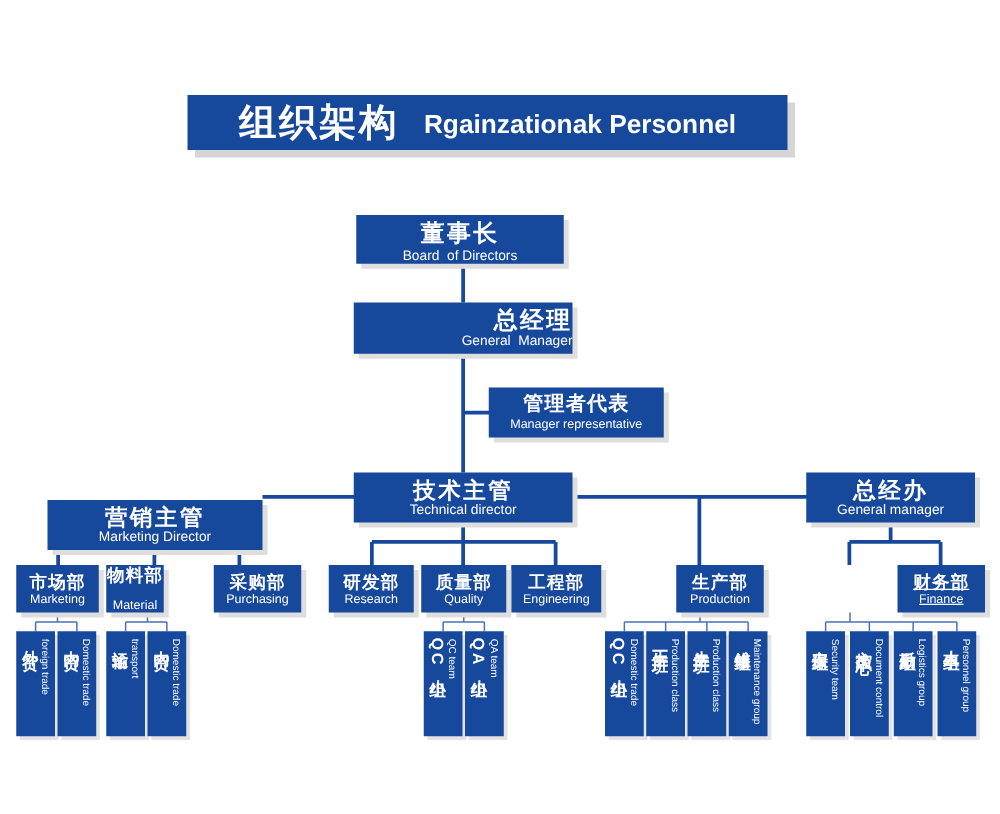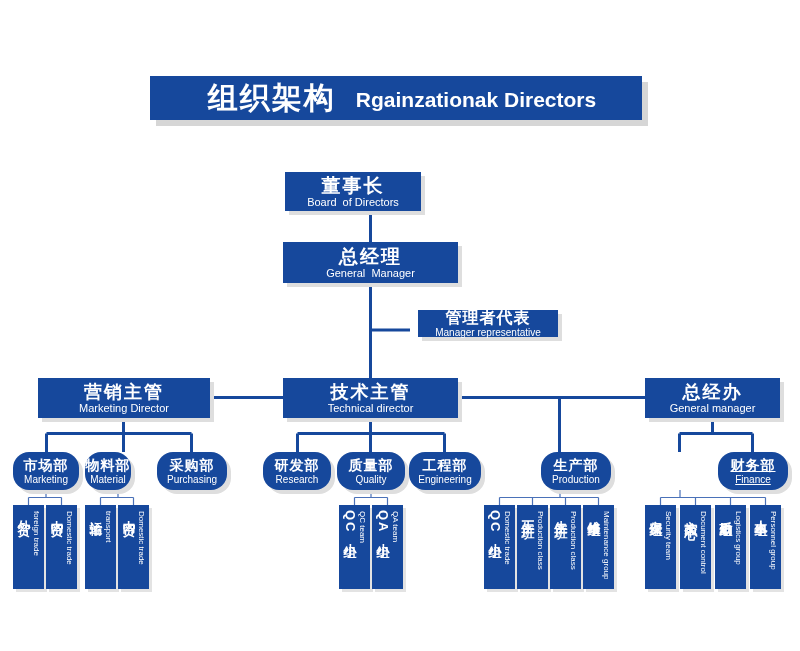--- a/index.html
+++ b/index.html
@@ -9,21 +9,20 @@
   html,body{margin:0;padding:0;background:#fff;}
   .stage{
     position:relative;width:800px;height:651px;background:#ffffff;overflow:hidden;
     font-family:"Liberation Sans", sans-serif;
   }
   .wires{position:absolute;left:0;top:0;}
   .banner{
     position:absolute;left:150px;top:76px;width:480px;height:44px;
     background:var(--blue);color:#fff;display:flex;align-items:center;justify-content:center;gap:20px;
     box-shadow:6px 6px 0 #d6d6d6;
-    padding-left:12px;
   }
   .banner .t-cn{font-size:30px;font-weight:bold;letter-spacing:2px;}
   .banner .t-en{font-size:21px;font-weight:bold;margin-top:3px;}
   .box{
     position:absolute;background:var(--blue);color:#fff;
     display:flex;flex-direction:column;align-items:center;justify-content:center;
     box-shadow:4px 4px 0 #dedede;box-sizing:border-box;
   }
   .box .cn{font-weight:bold;line-height:1.15;}
   .box .en{white-space:pre;line-height:1.1;}
@@ -37,31 +36,31 @@
   .dept .en{font-size:10px;}
   .vbox{
     position:absolute;top:505px;width:31px;height:84px;background:var(--blue);color:#fff;
     display:flex;flex-direction:row;justify-content:center;align-items:flex-start;
     padding-top:5px;box-sizing:border-box;box-shadow:3px 3px 0 #e3e3e3;overflow:hidden;
   }
   .vbox .cn{writing-mode:vertical-lr;font-size:13px;font-weight:bold;letter-spacing:2px;line-height:1;}
   .vbox .en{writing-mode:vertical-lr;font-size:8px;line-height:1;margin-left:1px;margin-top:1px;}
 
   
-  #b-chairman{left:285px;top:172px;width:136px;height:39px;}
-  #b-gm{left:283px;top:242px;width:175px;height:41px;}
-  #b-rep{left:418px;top:310px;width:140px;height:27px;}
-  #b-mkdir{left:38px;top:378px;width:172px;height:40px;}
+  #b-chairman{left:285px;top:172px;width:166px;height:39px;justify-content:flex-end;}
+  #b-gm{left:283px;top:242px;width:175px;height:41px;align-items:flex-end;}
+  #b-rep{left:391px;top:310px;width:140px;height:40px;}
+  #b-mkdir{left:38px;top:400px;width:172px;height:40px;}
   #b-tcdir{left:283px;top:378px;width:175px;height:40px;}
   #b-goff{left:645px;top:378px;width:135px;height:40px;}
   
-  .dept{top:452px;height:38px;border-radius:16px;}
+  .dept{top:452px;height:38px;}
   #d-marketing{left:13px;width:66px;}
-  #d-material{left:85px;width:46px;}
-  #d-purchasing{left:157px;width:70px;}
+  #d-material{left:85px;width:46px;justify-content:space-between;}
+  #d-purchasing{left:171px;width:70px;}
   #d-research{left:263px;width:68px;}
   #d-quality{left:337px;width:68px;}
   #d-engineering{left:409px;width:72px;}
   #d-production{left:525px;width:70px;margin-left:16px;}
   #d-admin{left:644px;width:72px;}
   #d-finance{left:718px;width:70px;text-decoration:underline;}
   
   #t-mk0{left:13px;} #t-mk1{left:46px;}
   #t-mt0{left:85px;} #t-mt1{left:118px;}
   #t-q0{left:339px;} #t-q1{left:372px;}
@@ -73,21 +72,21 @@
 
 <div class="stage">
 
   <svg class="wires" width="800" height="651" aria-hidden="true">
     <path d="M370.5 211 V242 M370.5 283 V378 M370.5 330 H410 M210 397.5 H284 M457 397.5 H646 M559.5 397.5 V452 M123.5 418 V452 M46.5 433.5 H191.5 M46.5 433.5 V452 M191.5 433.5 V452 M370.5 418 V452 M297.5 433.5 H444.5 M297.5 433.5 V452 M444.5 433.5 V452 M712.5 418 V434 M679.5 433.5 H752.5 M679.5 433.5 V452 M752.5 433.5 V452" fill="none" stroke="#16489c" stroke-width="3"></path>
     <path d="M46 490 V497.5 M28.5 497.5 H61.5 M28.5 497.5 V505 M61.5 497.5 V505 M118 490 V497.5 M100.5 497.5 H133.5 M100.5 497.5 V505 M133.5 497.5 V505 M371 490 V497.5 M354.5 497.5 H387.5 M354.5 497.5 V505 M387.5 497.5 V505 M560 490 V497.5 M499.5 497.5 H598.5 M499.5 497.5 V505 M532.5 497.5 V505 M565.5 497.5 V505 M598.5 497.5 V505 M680 490 V497.5 M660.5 497.5 H765.5 M660.5 497.5 V505 M695.5 497.5 V505 M730.5 497.5 V505 M765.5 497.5 V505" fill="none" stroke="#4a71b8" stroke-width="1.2"></path>
   </svg>
 
   <div class="banner">
     <span class="t-cn">组织架构</span>
-    <span class="t-en">Rgainzationak Directors</span>
+    <span class="t-en">Rgainzationak Personnel</span>
   </div>
 
   <div class="box lvl1" id="b-chairman">
     <span class="cn">董事长</span>
     <span class="en">Board  of Directors</span>
   </div>
 
   <div class="box lvl1" id="b-gm">
     <span class="cn">总经理</span>
     <span class="en">General  Manager</span>

